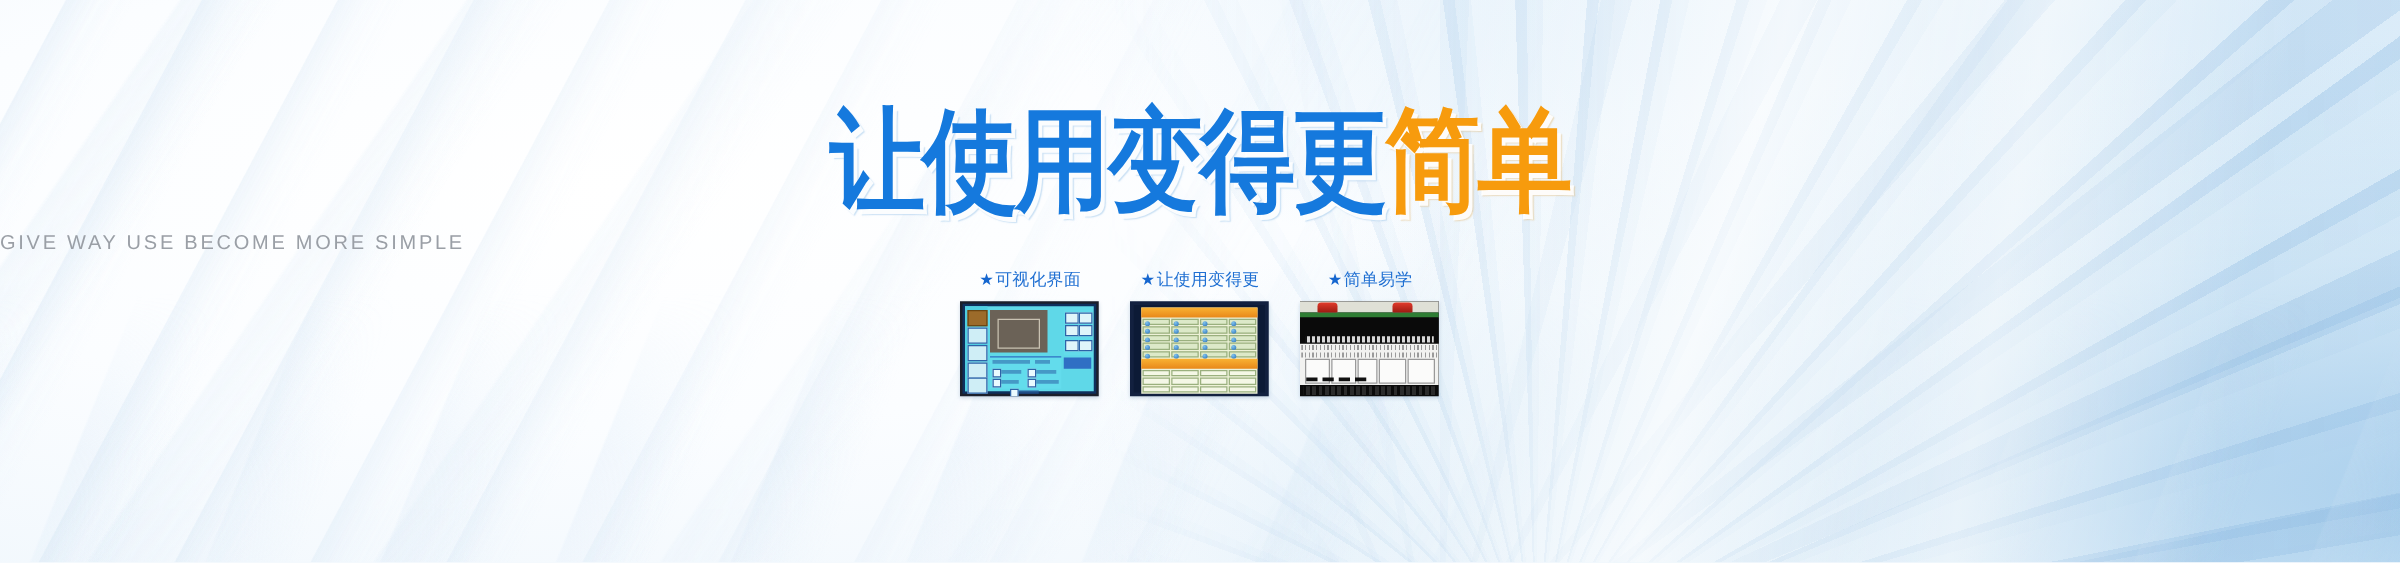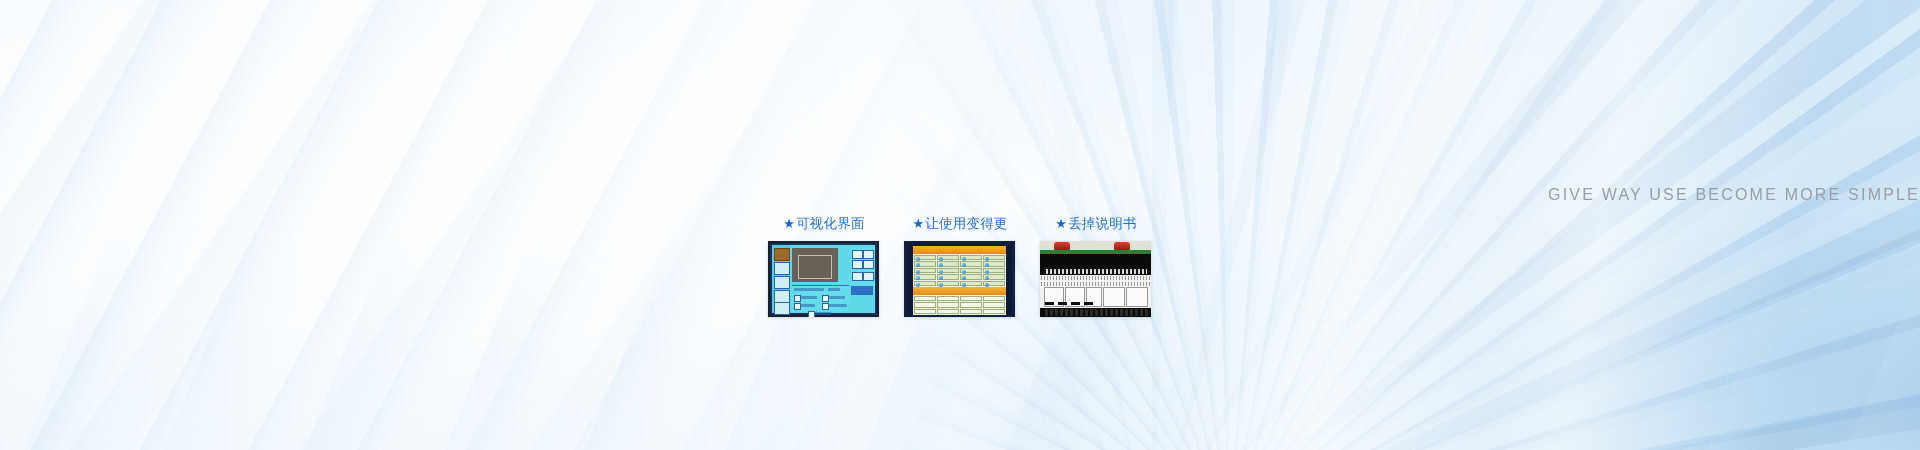--- a/index.html
+++ b/index.html
@@ -94,21 +94,21 @@
     display:inline-block;
     transform:scaleY(1.18);
     transform-origin:center top;
   }
   .hl-blue{color:#1579dd;text-shadow:3px 3px 0 rgba(255,255,255,.92), 4px 4px 1px rgba(160,200,235,.55);}
   .hl-orange{color:#f79b0d;text-shadow:3px 3px 0 rgba(255,255,255,.92), 4px 4px 1px rgba(226,186,120,.45);}
 
   
   .subtitle{
     position:absolute;left:0;right:0;top:186px;
-    text-align:right;
+    text-align:left;
     font-size:16px;letter-spacing:2.2px;
     color:#9a9fa6;font-weight:400;
     white-space:nowrap;
   }
 
   
   .features{
     position:absolute;left:0;right:0;top:215px;
     display:flex;justify-content:center;align-items:flex-start;
     gap:23px;
@@ -197,20 +197,23 @@
 
   <div class="bg-layer blue-wash"></div>
   <div class="bg-layer rays-right-wide"></div>
   <div class="bg-layer rays-right"></div>
   <div class="bg-layer streaks-left"></div>
   <div class="bg-layer streaks-bottom"></div>
   <div class="bg-layer glow"></div>
 
   <div class="content">
 
+    <div class="headline">
+      <span class="hl hl-blue">让使用变得更</span><span class="hl hl-orange">简单</span>
+    </div>
 
     <div class="subtitle">GIVE WAY USE BECOME MORE SIMPLE</div>
 
     <div class="features">
 
       <div class="feature">
         <div class="feature-label"><span class="star">★</span><span>可视化界面</span></div>
         <div class="thumb t1">
           <div class="scene">
             <div class="bezel"></div>
@@ -295,21 +298,21 @@
                   <i></i>
                   <i></i>
                   <i></i>
               </div>
             </div>
           </div>
         </div>
       </div>
 
       <div class="feature">
-        <div class="feature-label"><span class="star">★</span><span>丢掉说明书</span></div>
+        <div class="feature-label"><span class="star">★</span><span>简单易学</span></div>
         <div class="thumb t3">
           <div class="scene">
             <div class="topband"></div>
             <div class="greenbar"></div>
             <div class="red" style="left:14px"></div>
             <div class="red" style="left:74px"></div>
             <div class="dark"></div>
             <div class="pins"></div>
             <div class="white">
               <div class="tline" style="top:1px"></div>

